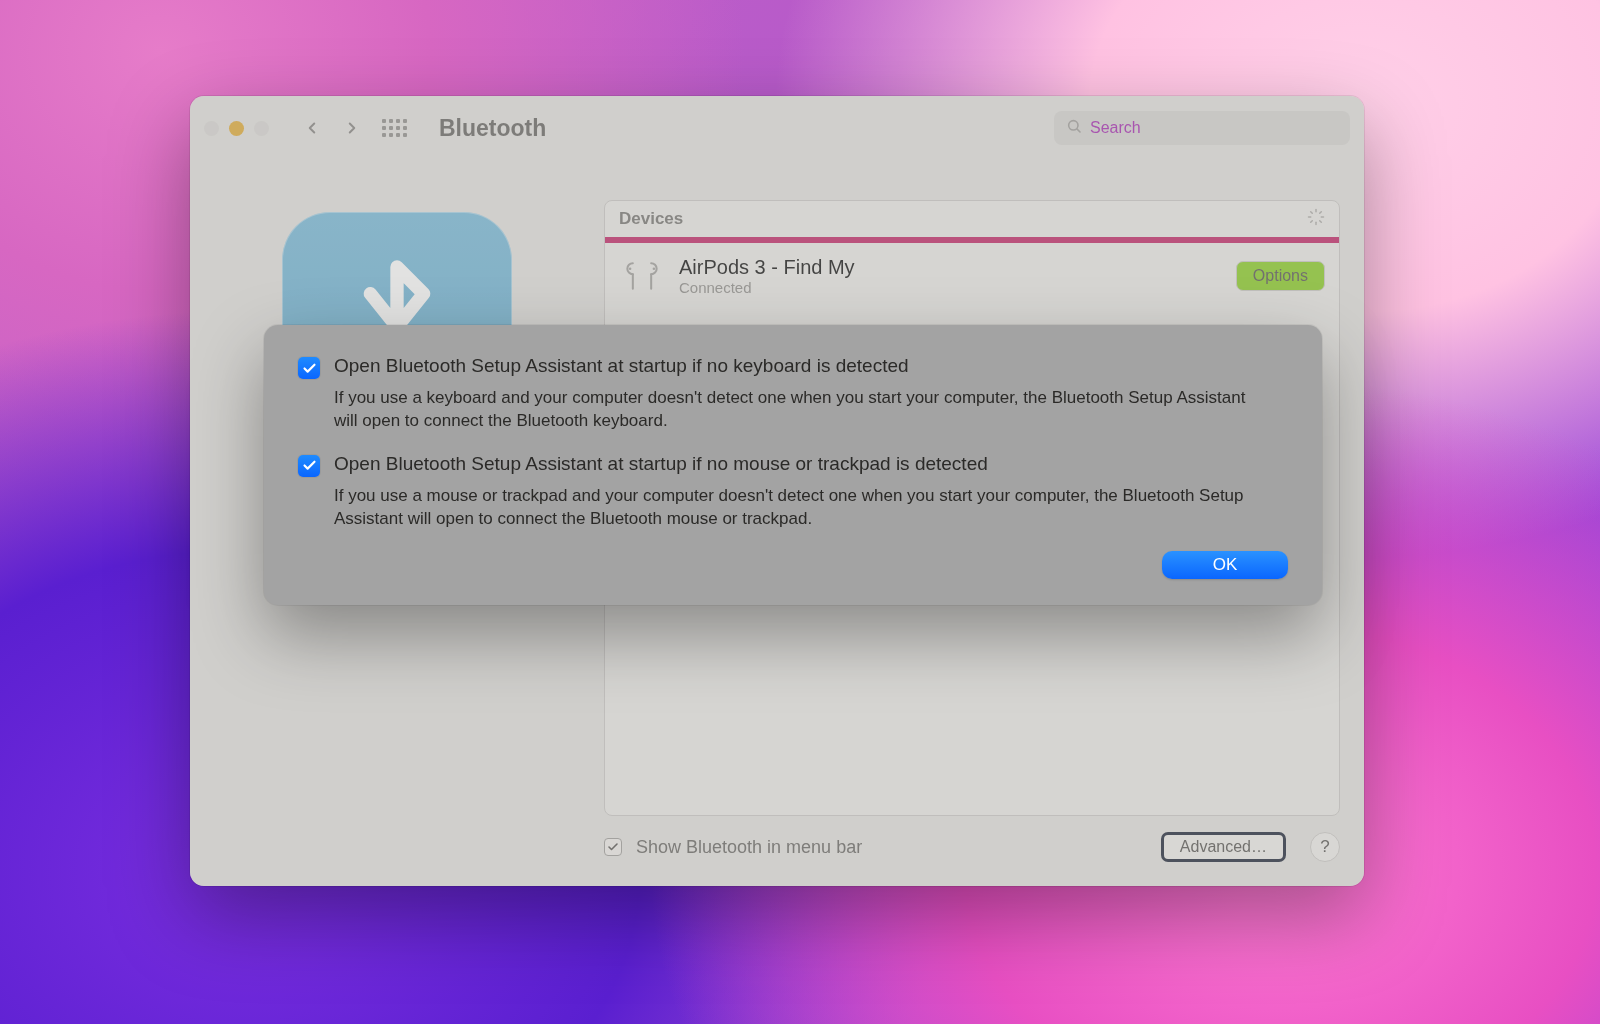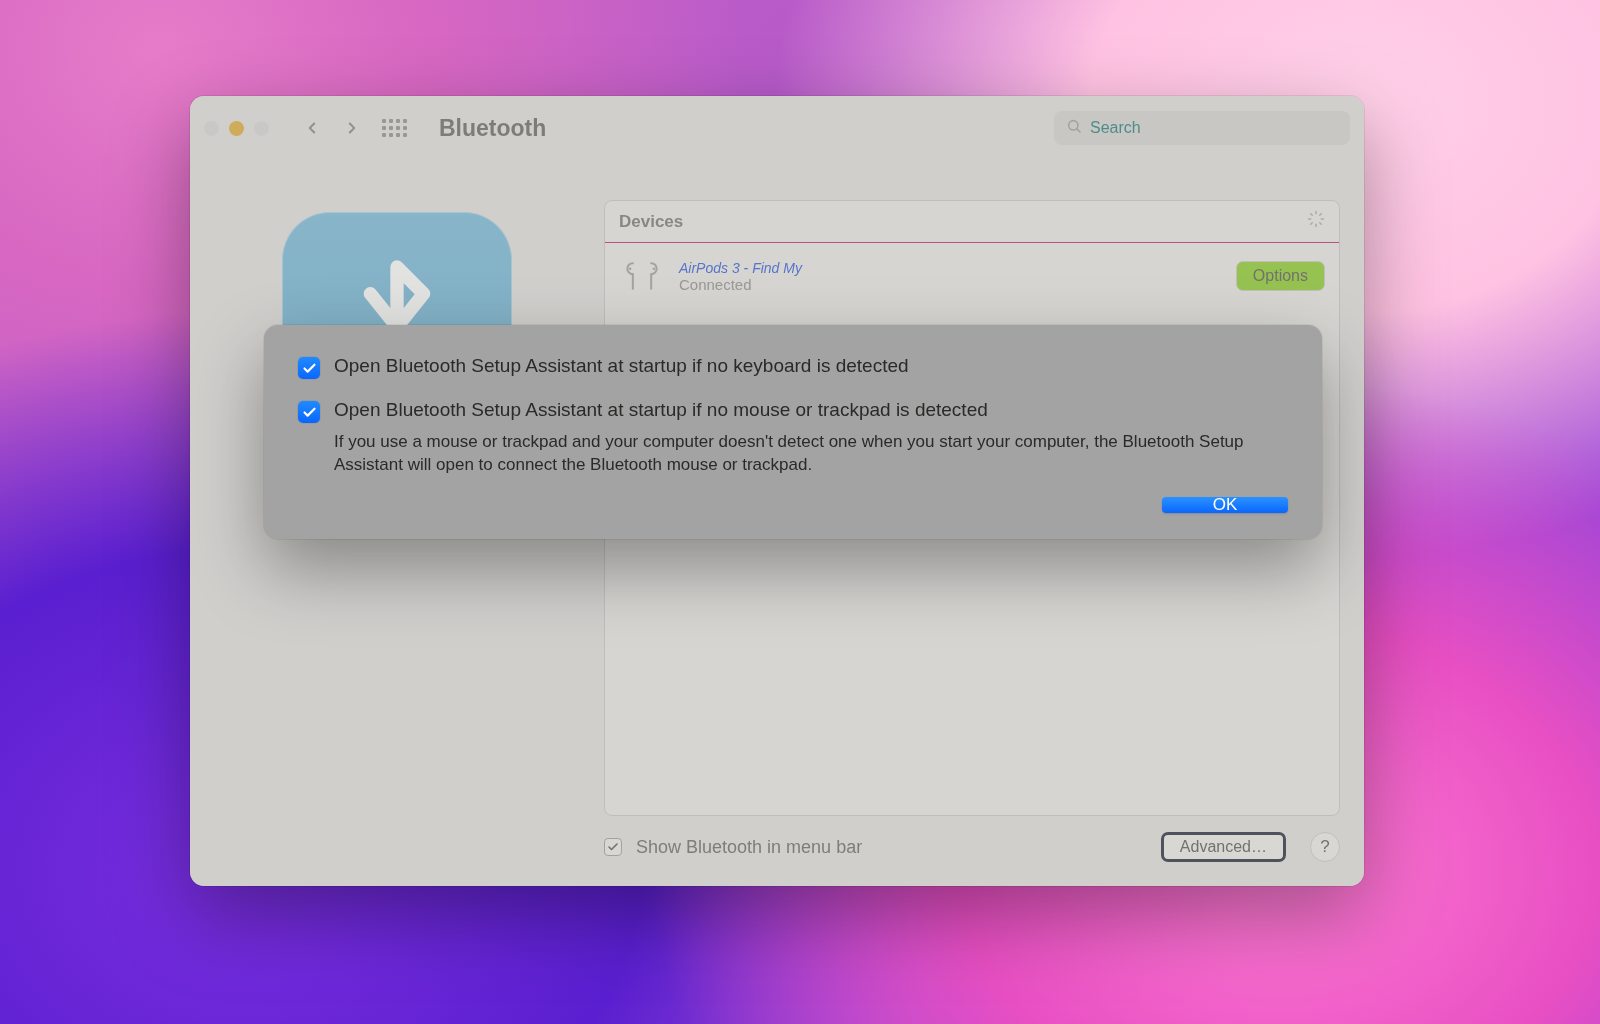--- a/index.html
+++ b/index.html
@@ -48,47 +48,47 @@
 
   .win-title { font-size:23px; font-weight:700; color:#5d5b58; margin-left: 14px; }
 
   .search {
     margin-left:auto; width:296px; height:34px;
     background:#d5d3d0; border-radius:8px;
     display:flex; align-items:center; gap:8px; padding:0 12px;
     color:#8c8a87;
   }
   .search svg { width:16px; height:16px; opacity:.8; }
-  .search-text { font-size:16px; color:#0f766e; }
+  .search-text { font-size:16px; color:#a21caf; }
 
   
   .body { position:absolute; left:0; right:0; top:64px; bottom:0; padding: 40px 24px 24px 24px; display:flex; gap:24px; }
   .left-col { width: 366px; display:flex; justify-content:center; align-items:flex-start; padding-top: 12px;}
   .bt-icon {
     width: 230px; height: 230px; border-radius: 48px;
     background: linear-gradient(180deg,#6fb6d8,#5aa9cf);
     display:flex; align-items:center; justify-content:center;
     box-shadow: inset 0 0 0 1px rgba(255,255,255,.35);
   }
   .bt-icon svg { width: 120px; height:160px; }
 
   .right-col { flex:1; display:flex; flex-direction:column; }
   .devices-box {
     flex:1; border:1px solid #c8c6c3; border-radius:8px; background:#eceae7;
     overflow:hidden; min-height: 560px;
   }
-  .devices-header { height:42px; display:flex; align-items:center; padding:0 14px; color:#6f6d6a; font-weight:600; font-size:17px; border-bottom:1px solid #be185d; }
+  .devices-header { height:42px; display:flex; align-items:center; padding:0 14px; color:#6f6d6a; font-weight:600; font-size:17px; border-bottom:6px solid #be185d; }
   .devices-header .spinner { margin-left:auto; opacity:.6; }
   .spinner svg { width:18px; height:18px; }
 
   .device-row { display:flex; align-items:center; gap:14px; padding:10px 14px; }
   .airpods-ic { width:46px; height:46px; display:flex; align-items:center; justify-content:center; color:#9b9996; }
   .airpods-ic svg { width:44px; height:40px; }
   .device-info { display:flex; flex-direction:column; }
-  .device-name { font-size:14px; color:#1d4ed8;font-style:italic; }
+  .device-name { font-size:20px; color:#000000; }
   .device-status { font-size:15px; color:#8a8885; }
   .options-btn {
     margin-left:auto; height:30px; padding:0 16px; border-radius:7px;
     background:#84cc16; border:1px solid #c9c7c4; color:#4c4a47; font-size:16px;
     display:flex; align-items:center;
   }
 
   .footer-row { display:flex; align-items:center; gap:14px; padding-top:16px; }
   .chk-sm { width:18px; height:18px; border:1px solid #9a9895; border-radius:4px; background:#f0eeeb; display:flex; align-items:center; justify-content:center; }
   .chk-sm svg { width:12px; height:12px; color:#4c4a47; }
@@ -109,21 +109,21 @@
     background: linear-gradient(180deg,#1f8bff,#0a66ff);
     display:flex; align-items:center; justify-content:center;
     margin-top:2px;
     box-shadow: 0 0 0 1px rgba(0,0,0,.05);
   }
   .chk svg { width:15px; height:15px; color:#fff; }
   .opt-title { font-size:19px; color:#2b2a28; }
   .opt-desc { font-size:17px; color:#2b2a28; margin-top:10px; line-height:1.35; max-width: 920px; }
   .sheet-footer { display:flex; justify-content:flex-end; margin-top: 18px; }
   .ok-btn {
-    min-width:126px; height:16px; border-radius:4px;
+    min-width:126px; height:28px; border-radius:10px;
     background: linear-gradient(180deg,#2a92ff,#0a66ff);
     color:#fff; font-size:17px; font-weight:500;
     display:flex; align-items:center; justify-content:center;
     box-shadow: 0 1px 2px rgba(0,0,0,.15);
   }
 </style>
 </head>
 <body>
 
 <div class="wallpaper"></div>
@@ -236,20 +236,21 @@
 
 <div class="sheet">
   <div class="opt">
     <div class="chk">
       <svg viewBox="0 0 24 24" fill="none" stroke="currentColor" stroke-width="3.4" stroke-linecap="round" stroke-linejoin="round">
           <polyline points="20 6 9 17 4 12"></polyline>
         </svg>
     </div>
     <div>
       <div class="opt-title">Open Bluetooth Setup Assistant at startup if no keyboard is detected</div>
+      <div class="opt-desc">If you use a keyboard and your computer doesn't detect one when you start your computer, the Bluetooth Setup Assistant will open to connect the Bluetooth keyboard.</div>
     </div>
   </div>
 
   <div class="opt">
     <div class="chk">
       <svg viewBox="0 0 24 24" fill="none" stroke="currentColor" stroke-width="3.4" stroke-linecap="round" stroke-linejoin="round">
           <polyline points="20 6 9 17 4 12"></polyline>
         </svg>
     </div>
     <div>

